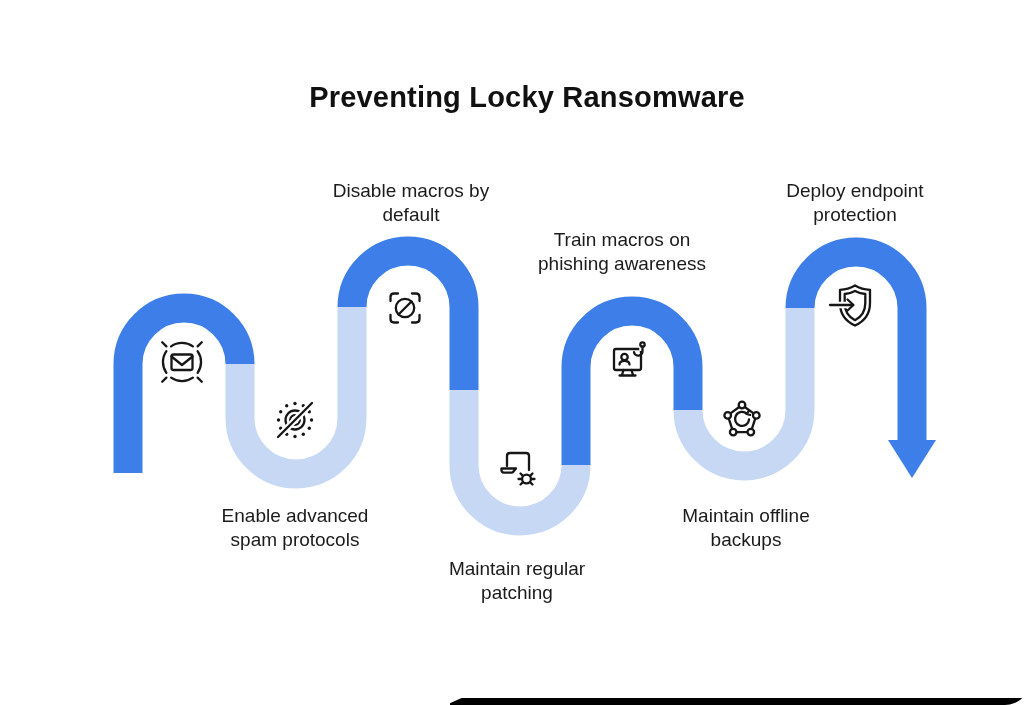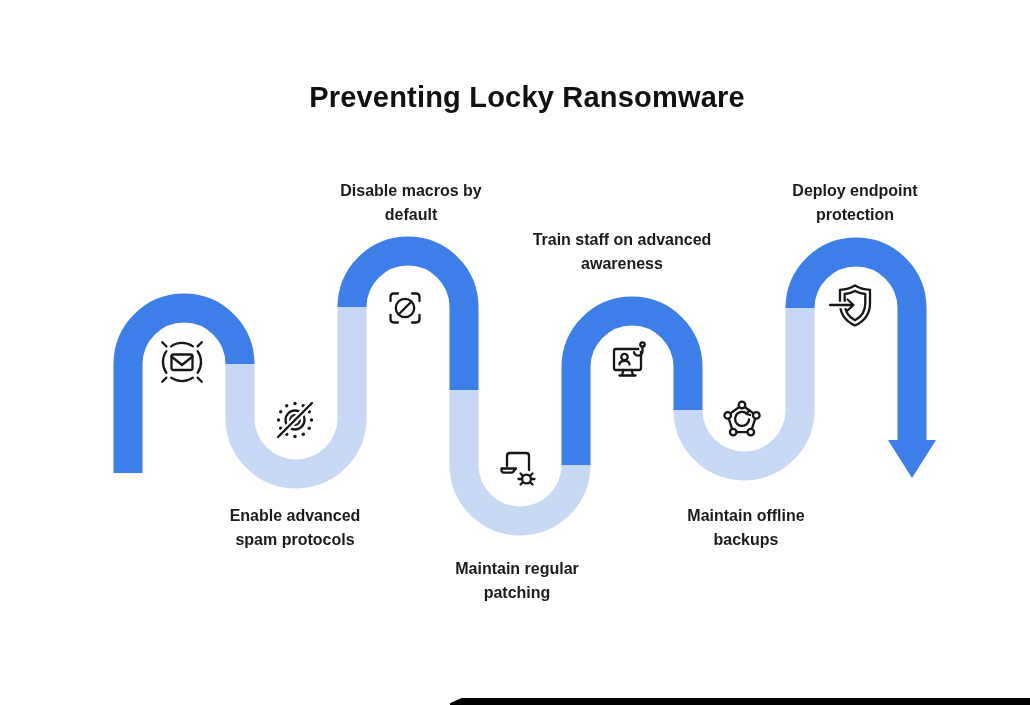--- a/index.html
+++ b/index.html
@@ -1,34 +1,34 @@
 <!DOCTYPE html>
 <html style="--primary-blue: #3d7ee9; --light-blue: #c6d8f3; --text: #1b1b1b; --background: #ffffff; --footer-bar: #000000;"><head>
 <meta charset="utf-8">
 <style>
   html,body { margin:0; padding:0; background:#ffffff; }
   body { width:1030px; height:705px; font-family:"Liberation Sans", sans-serif; }
-  #canvas { position:relative; width:1030px; height:705px; background:var(--background,#ffffff); overflow:hidden; }
+  #canvas { position:relative; width:1030px; height:705px; background:var(--background,#ffffff); overflow:hidden;border-radius:25px; }
 
   .title {
     position:absolute; top:81px; left:12px; width:1030px;
     text-align:center; font-size:29px; font-weight:700; color:#111111;
     letter-spacing:0.2px;
   }
 
   .flow-svg { position:absolute; left:0; top:0; }
   .flow-svg path.seg { fill:none; stroke-width:29; }
   .seg-blue  { stroke:var(--primary-blue,#3d7ee9); }
   .seg-light { stroke:var(--light-blue,#c6d8f3); }
   .arrow-head { fill:var(--primary-blue,#3d7ee9); }
 
   .step-label {
     position:absolute; transform:translateX(-50%);
-    text-align:center; font-size:16px; line-height:24px;
-    color:var(--text,#1b1b1b); font-weight:700;
+    text-align:center; font-size:19px; line-height:24px;
+    color:var(--text,#1b1b1b); font-weight:400;
   }
 
   .icon { position:absolute; width:64px; height:64px; }
   .icon .s { stroke:#161616; stroke-width:2.3; fill:none; stroke-linecap:round; stroke-linejoin:round; }
   .icon .casing { stroke:#ffffff; stroke-width:6.5; fill:none; stroke-linecap:butt; }
   .icon .dot { fill:#161616; stroke:none; }
   .icon .node { stroke:#161616; stroke-width:2.3; fill:#ffffff; }
 
   .footer-bar {
     position:absolute; left:450px; right:0; bottom:0; height:7px;
@@ -124,19 +124,19 @@
     <path class="s" d="M 32,11.5 C 36.5,14.2 41.5,15.6 47,15.8 V 29 C 47,40.5 41,47.5 32,51.5 C 23,47.5 17,40.5 17,29 V 15.8 C 22.5,15.6 27.5,14.2 32,11.5 Z"></path>
     <path class="s" d="M 32,17 C 35.3,18.8 38.7,19.8 42.3,20 V 29 C 42.3,37.8 37.8,43.2 32,46.2 C 26.2,43.2 21.7,37.8 21.7,29 V 20 C 25.3,19.8 28.7,18.8 32,17 Z"></path>
     <path class="casing" d="M 6,31 H 28"></path>
     <path class="s" d="M 7,31 H 29.5"></path>
     <path class="s" d="M 24.5,25.5 L 30.5,31 L 24.5,36.5"></path>
   </svg>
 
   <div class="step-label" style="left:295px; top:504px; width:160px;">Enable advanced spam protocols</div>
   <div class="step-label" style="left:411px; top:179px; width:165px;">Disable macros by default</div>
   <div class="step-label" style="left:517px; top:557px; width:160px;">Maintain regular patching</div>
-  <div class="step-label" style="left:622px; top:228px; width:185px;">Train staff on advanced awareness</div>
+  <div class="step-label" style="left:622px; top:228px; width:185px;">Train macros on phishing awareness</div>
   <div class="step-label" style="left:746px; top:504px; width:160px;">Maintain offline backups</div>
   <div class="step-label" style="left:855px; top:179px; width:160px;">Deploy endpoint protection</div>
 
   <div class="footer-bar"></div>
 
 </div>
 
 </body></html>

